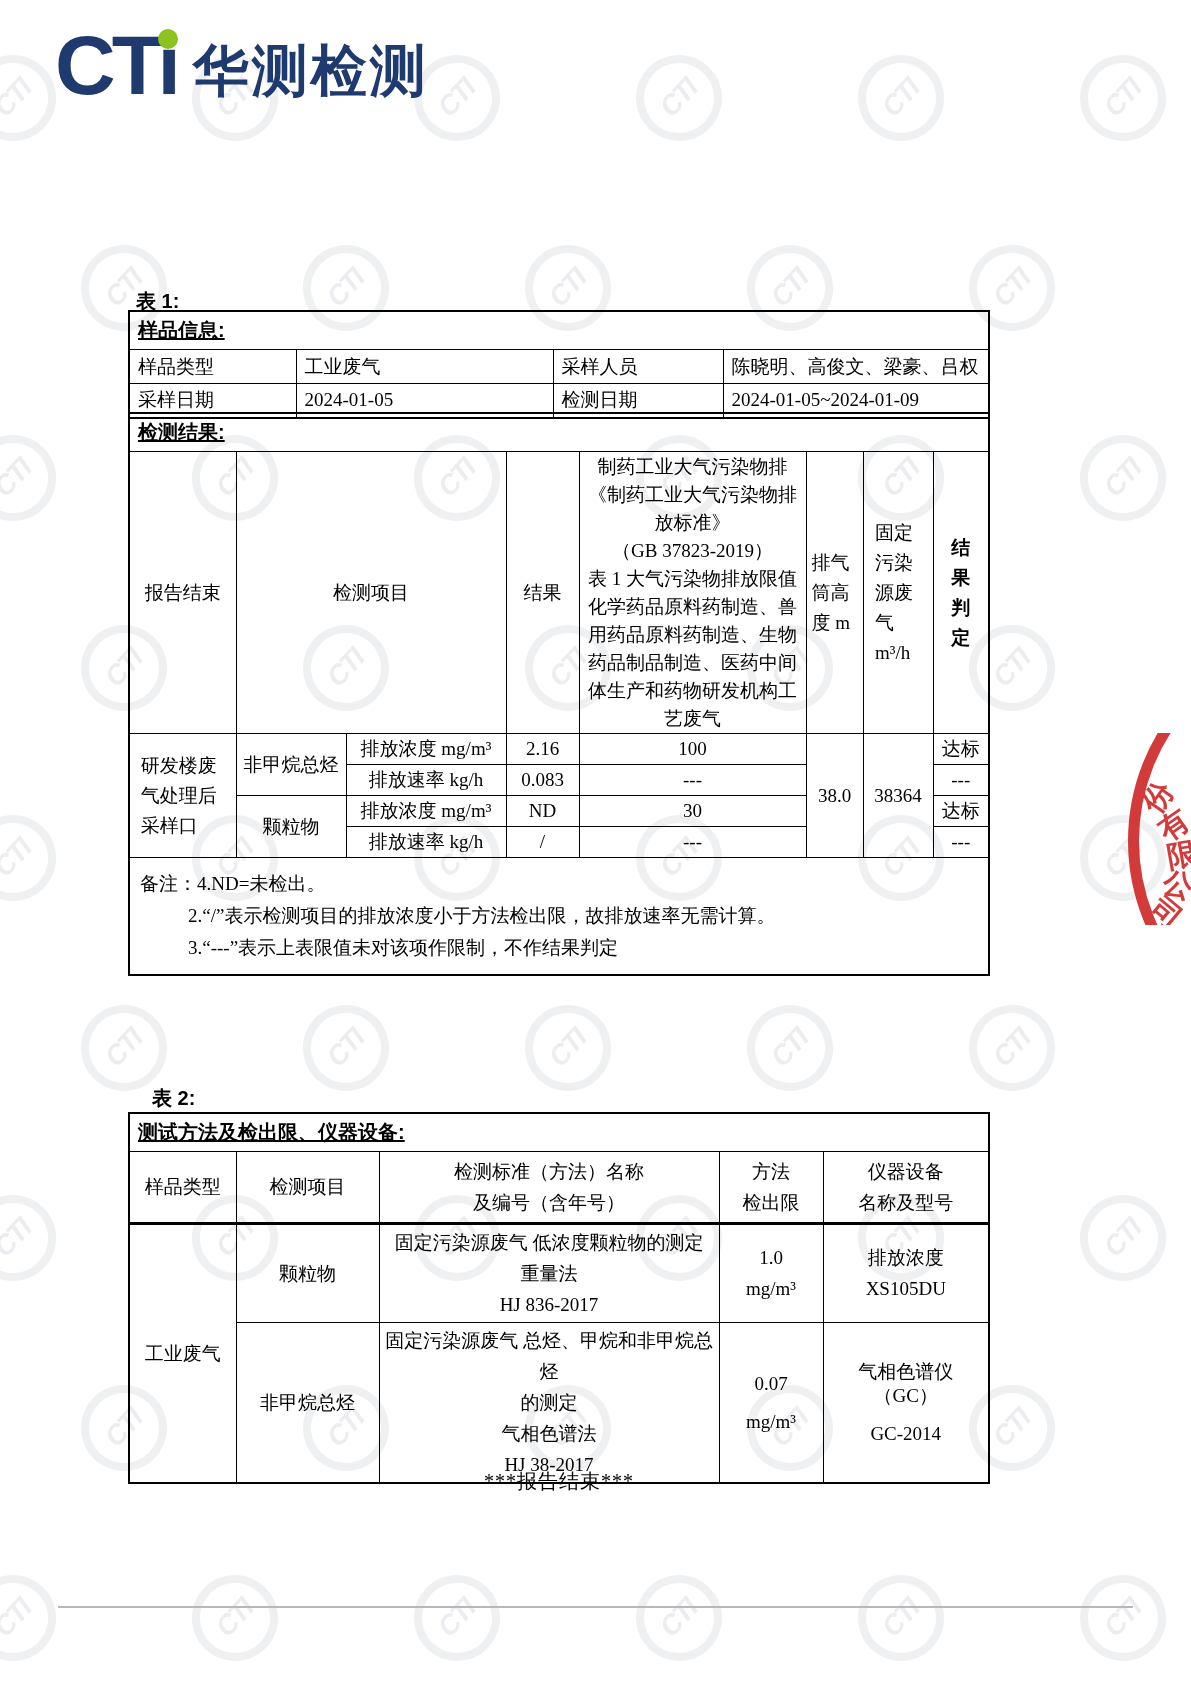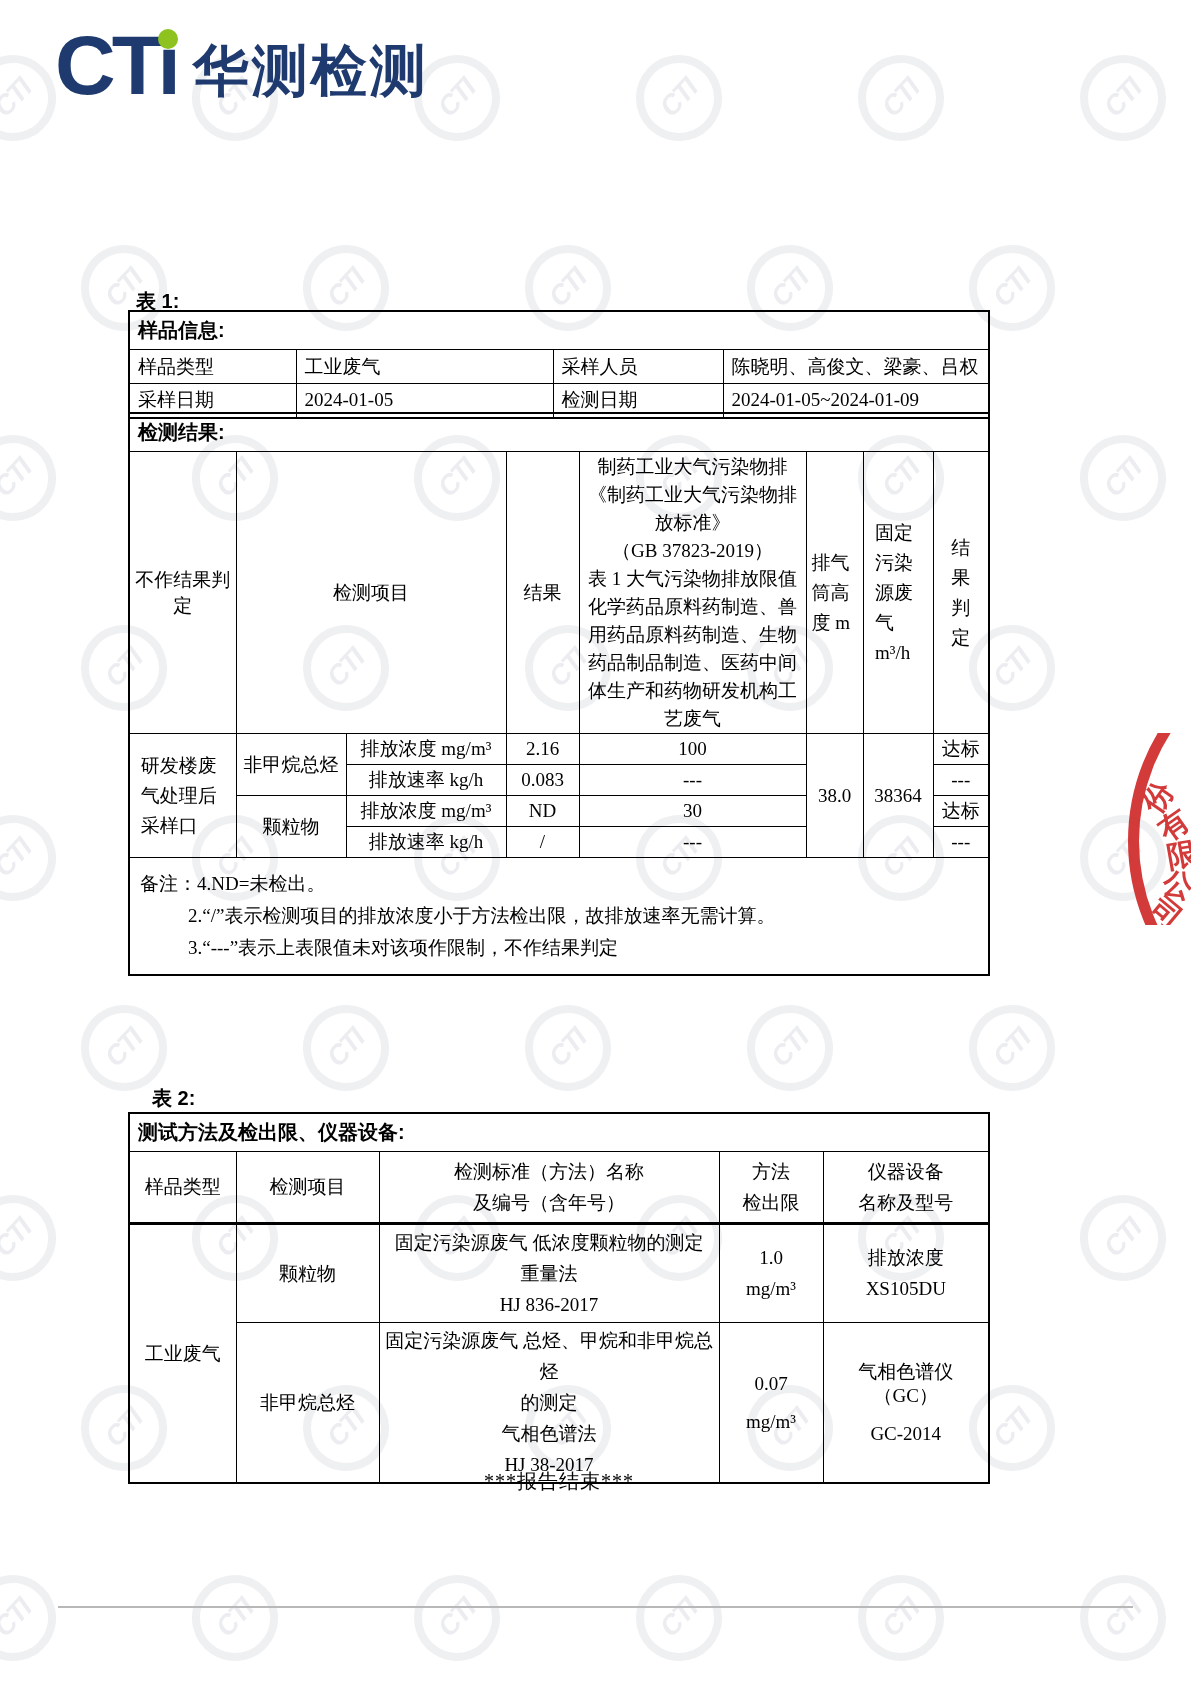--- a/index.html
+++ b/index.html
@@ -27,28 +27,28 @@
   .meta .report-label{position:absolute;left:8px;}
   .meta .report-no{position:absolute;left:146px;font-family:"Liberation Serif",serif;}
   .meta .page-ind{position:absolute;right:26px;word-spacing:6px;}
   .tbl-caption{position:absolute;font:700 20px "Liberation Sans",sans-serif;}
   #cap1{left:136px;top:288px;}
   #cap2{left:152px;top:1085px;}
   
   table{border-collapse:collapse;table-layout:fixed;position:absolute;left:128px;width:862px;background:transparent;}
   td{border:1px solid #000;font-size:19px;text-align:center;vertical-align:middle;padding:2px 4px;overflow:hidden;}
   .t{border:2px solid #000;}
-  tr.section td{text-align:left;font:700 20px "Liberation Sans",sans-serif;padding:5px 8px;}
+  tr.section td{text-align:left;font:700 20px "Liberation Sans",sans-serif;padding:5px 8px;text-decoration:underline;}
   #t1a{top:310px;}
   #t1a td.lv{text-align:left;padding-left:8px;}
   #t1b{top:412px;}
   .std{padding:0 2px;}
   .std div{line-height:28px;text-align:center;}
   .w22{width:46px;margin:0 auto;line-height:30px;text-align:left;}
-  .w12{width:24px;margin:8px auto;line-height:30px;}
+  .w12{width:24px;margin:8px auto;line-height:30px;font-weight:bold;}
   .w42{width:84px;margin:0 auto;line-height:30px;text-align:left;}
   td.notes{ text-align:left;vertical-align:top;padding:10px 10px;line-height:32px;font-size:19px;}
   .note-indent{margin-left:48px;}
   #t2{top:1112px;}
   #t2 tr.hdr2 td{border-bottom:3px solid #000;}
   .ml div{line-height:31px;}
   .g1 div{margin:7px 0;line-height:24px;}
   .g2 div{margin:14px 0;line-height:24px;}
   
   .end{position:absolute;left:128px;width:862px;top:1468px;text-align:center;font-size:20px;letter-spacing:1px;}
@@ -275,21 +275,21 @@
       <col style="width:227px">
         <col style="width:57px">
         <col style="width:70px">
         <col>
     </colgroup>
     <tbody>
         <tr class="section" style="height:32px">
       <td colspan="8">检测结果:</td>
     </tr>
     <tr style="height:282px">
-      <td>不作结果判定</td>
+      <td>报告结束</td>
       <td colspan="2">检测项目</td>
       <td>结果</td>
       <td class="std">
         <div>制药工业大气污染物排</div>
         <div>《制药工业大气污染物排</div>
         <div>放标准》</div>
         <div>（GB 37823-2019）</div>
         <div>表 1  大气污染物排放限值</div>
         <div>化学药品原料药制造、兽</div>
         <div>用药品原料药制造、生物</div>

